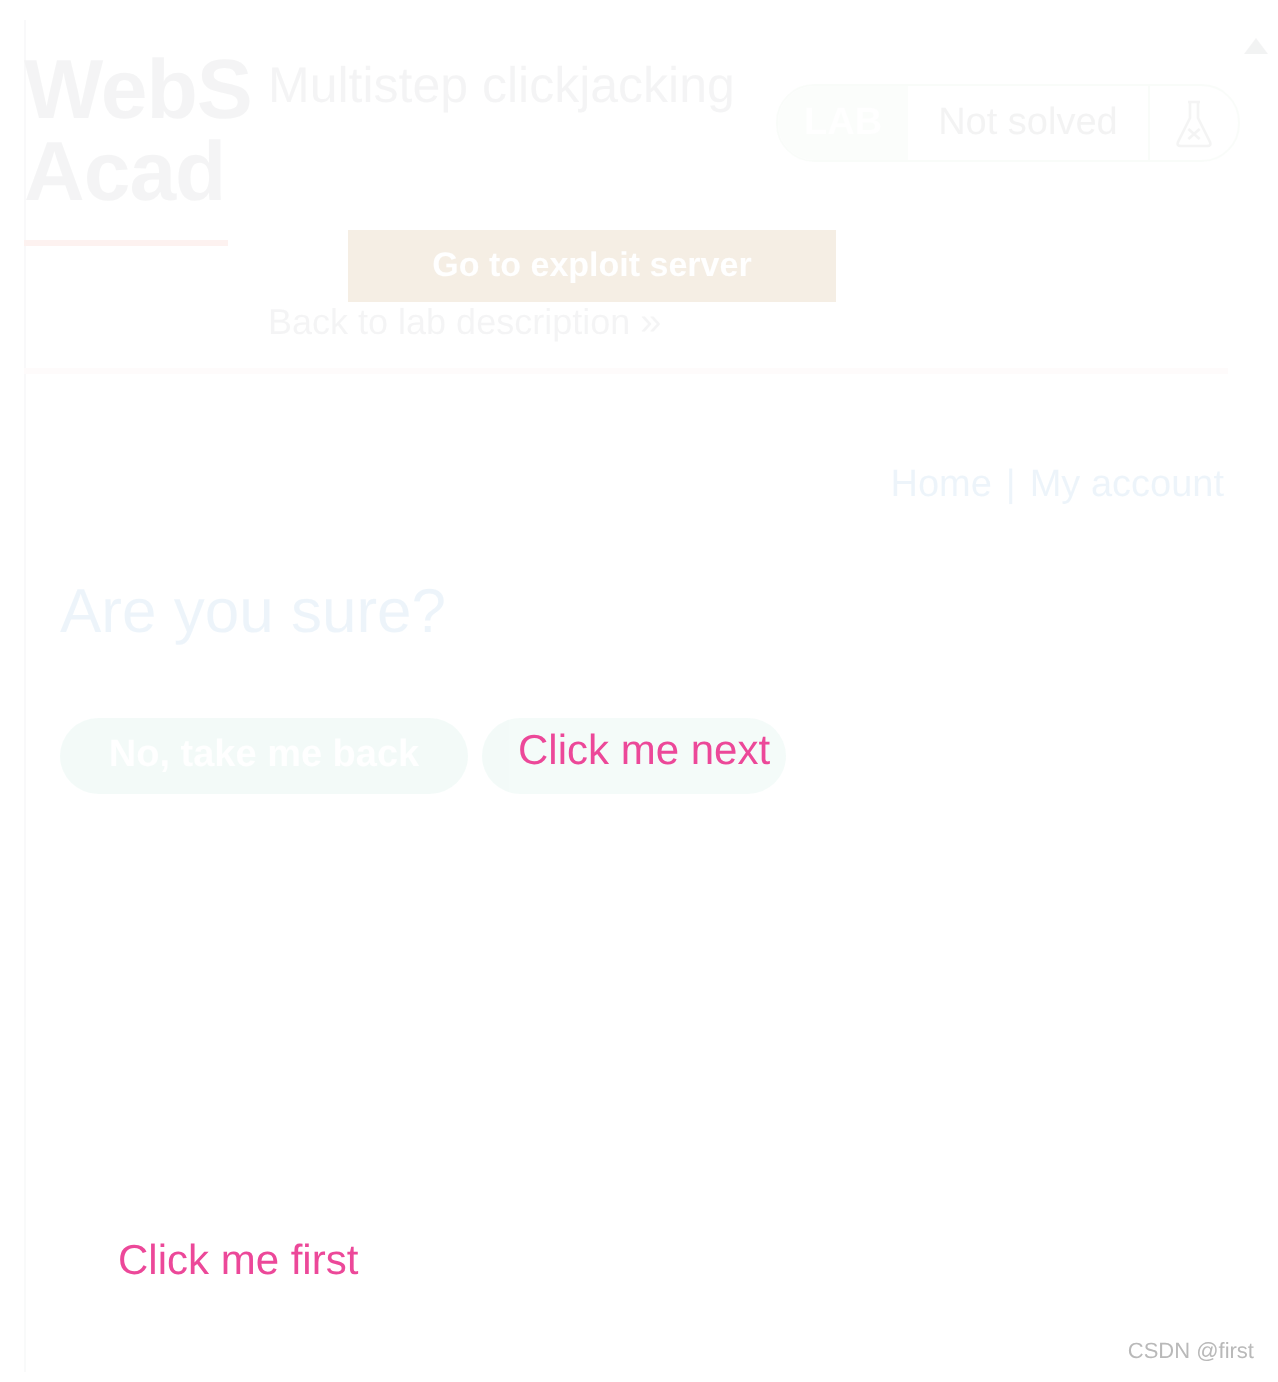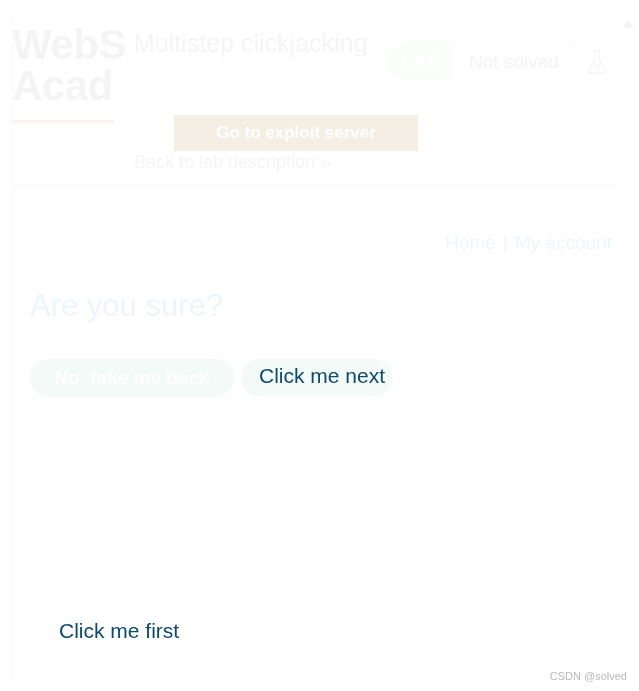--- a/index.html
+++ b/index.html
@@ -173,21 +173,21 @@
   .scroll-arrow {
     position: absolute;
     right: 4px; top: 16px;
     width: 14px; height: 12px;
   }
 
   
   .decoy {
     position: absolute;
     z-index: 3;
-    color: #0c4a6e;
+    color: #ec4899;
     font-family: "Liberation Sans", sans-serif;
     background: transparent;
     border: none;
     padding: 0;
     cursor: pointer;
     white-space: nowrap;
   }
   #decoy-click-me-next {
     left: 259px; top: 364px;
     font-size: 21px;
@@ -249,13 +249,13 @@
   <div class="scroll-arrow">
     <svg width="14" height="12" viewBox="0 0 14 12">
         <polygon points="7,2 13,10 1,10" fill="#8a8f94"></polygon>
       </svg>
   </div>
 </div>
 
 <div class="decoy" id="decoy-click-me-next">Click me next</div>
 <div class="decoy" id="decoy-click-me-first">Click me first</div>
 
-<div class="watermark">CSDN @solved</div>
+<div class="watermark">CSDN @first</div>
 
 </body></html>

